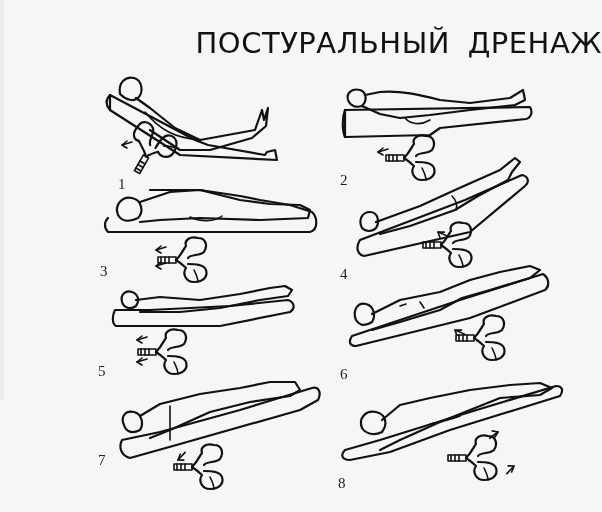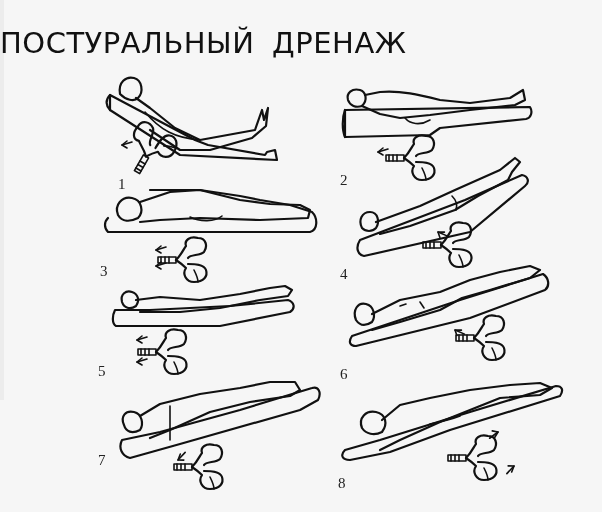--- a/index.html
+++ b/index.html
@@ -8,21 +8,21 @@
     background: #f6f6f6;
     font-family: "DejaVu Sans", sans-serif;
     position: relative;
   }
   .left-strip {
     position: absolute; left: 0; top: 0; width: 4px; height: 400px;
     background: #ececec;
   }
   .title {
     position: absolute; left: 0; top: 26px; width: 602px;
-    text-align: left; font-size: 29px; color: #111;
+    text-align: right; font-size: 29px; color: #111;
     letter-spacing: 0.5px; word-spacing: 8px;
     font-family: "DejaVu Sans", sans-serif;
   }
   .figure {
     position: absolute; left: 0; top: 0; width: 602px; height: 512px;
   }
   .num {
     position: absolute; font-family: "Liberation Serif", serif;
     font-size: 15px; color: #222;
   }

